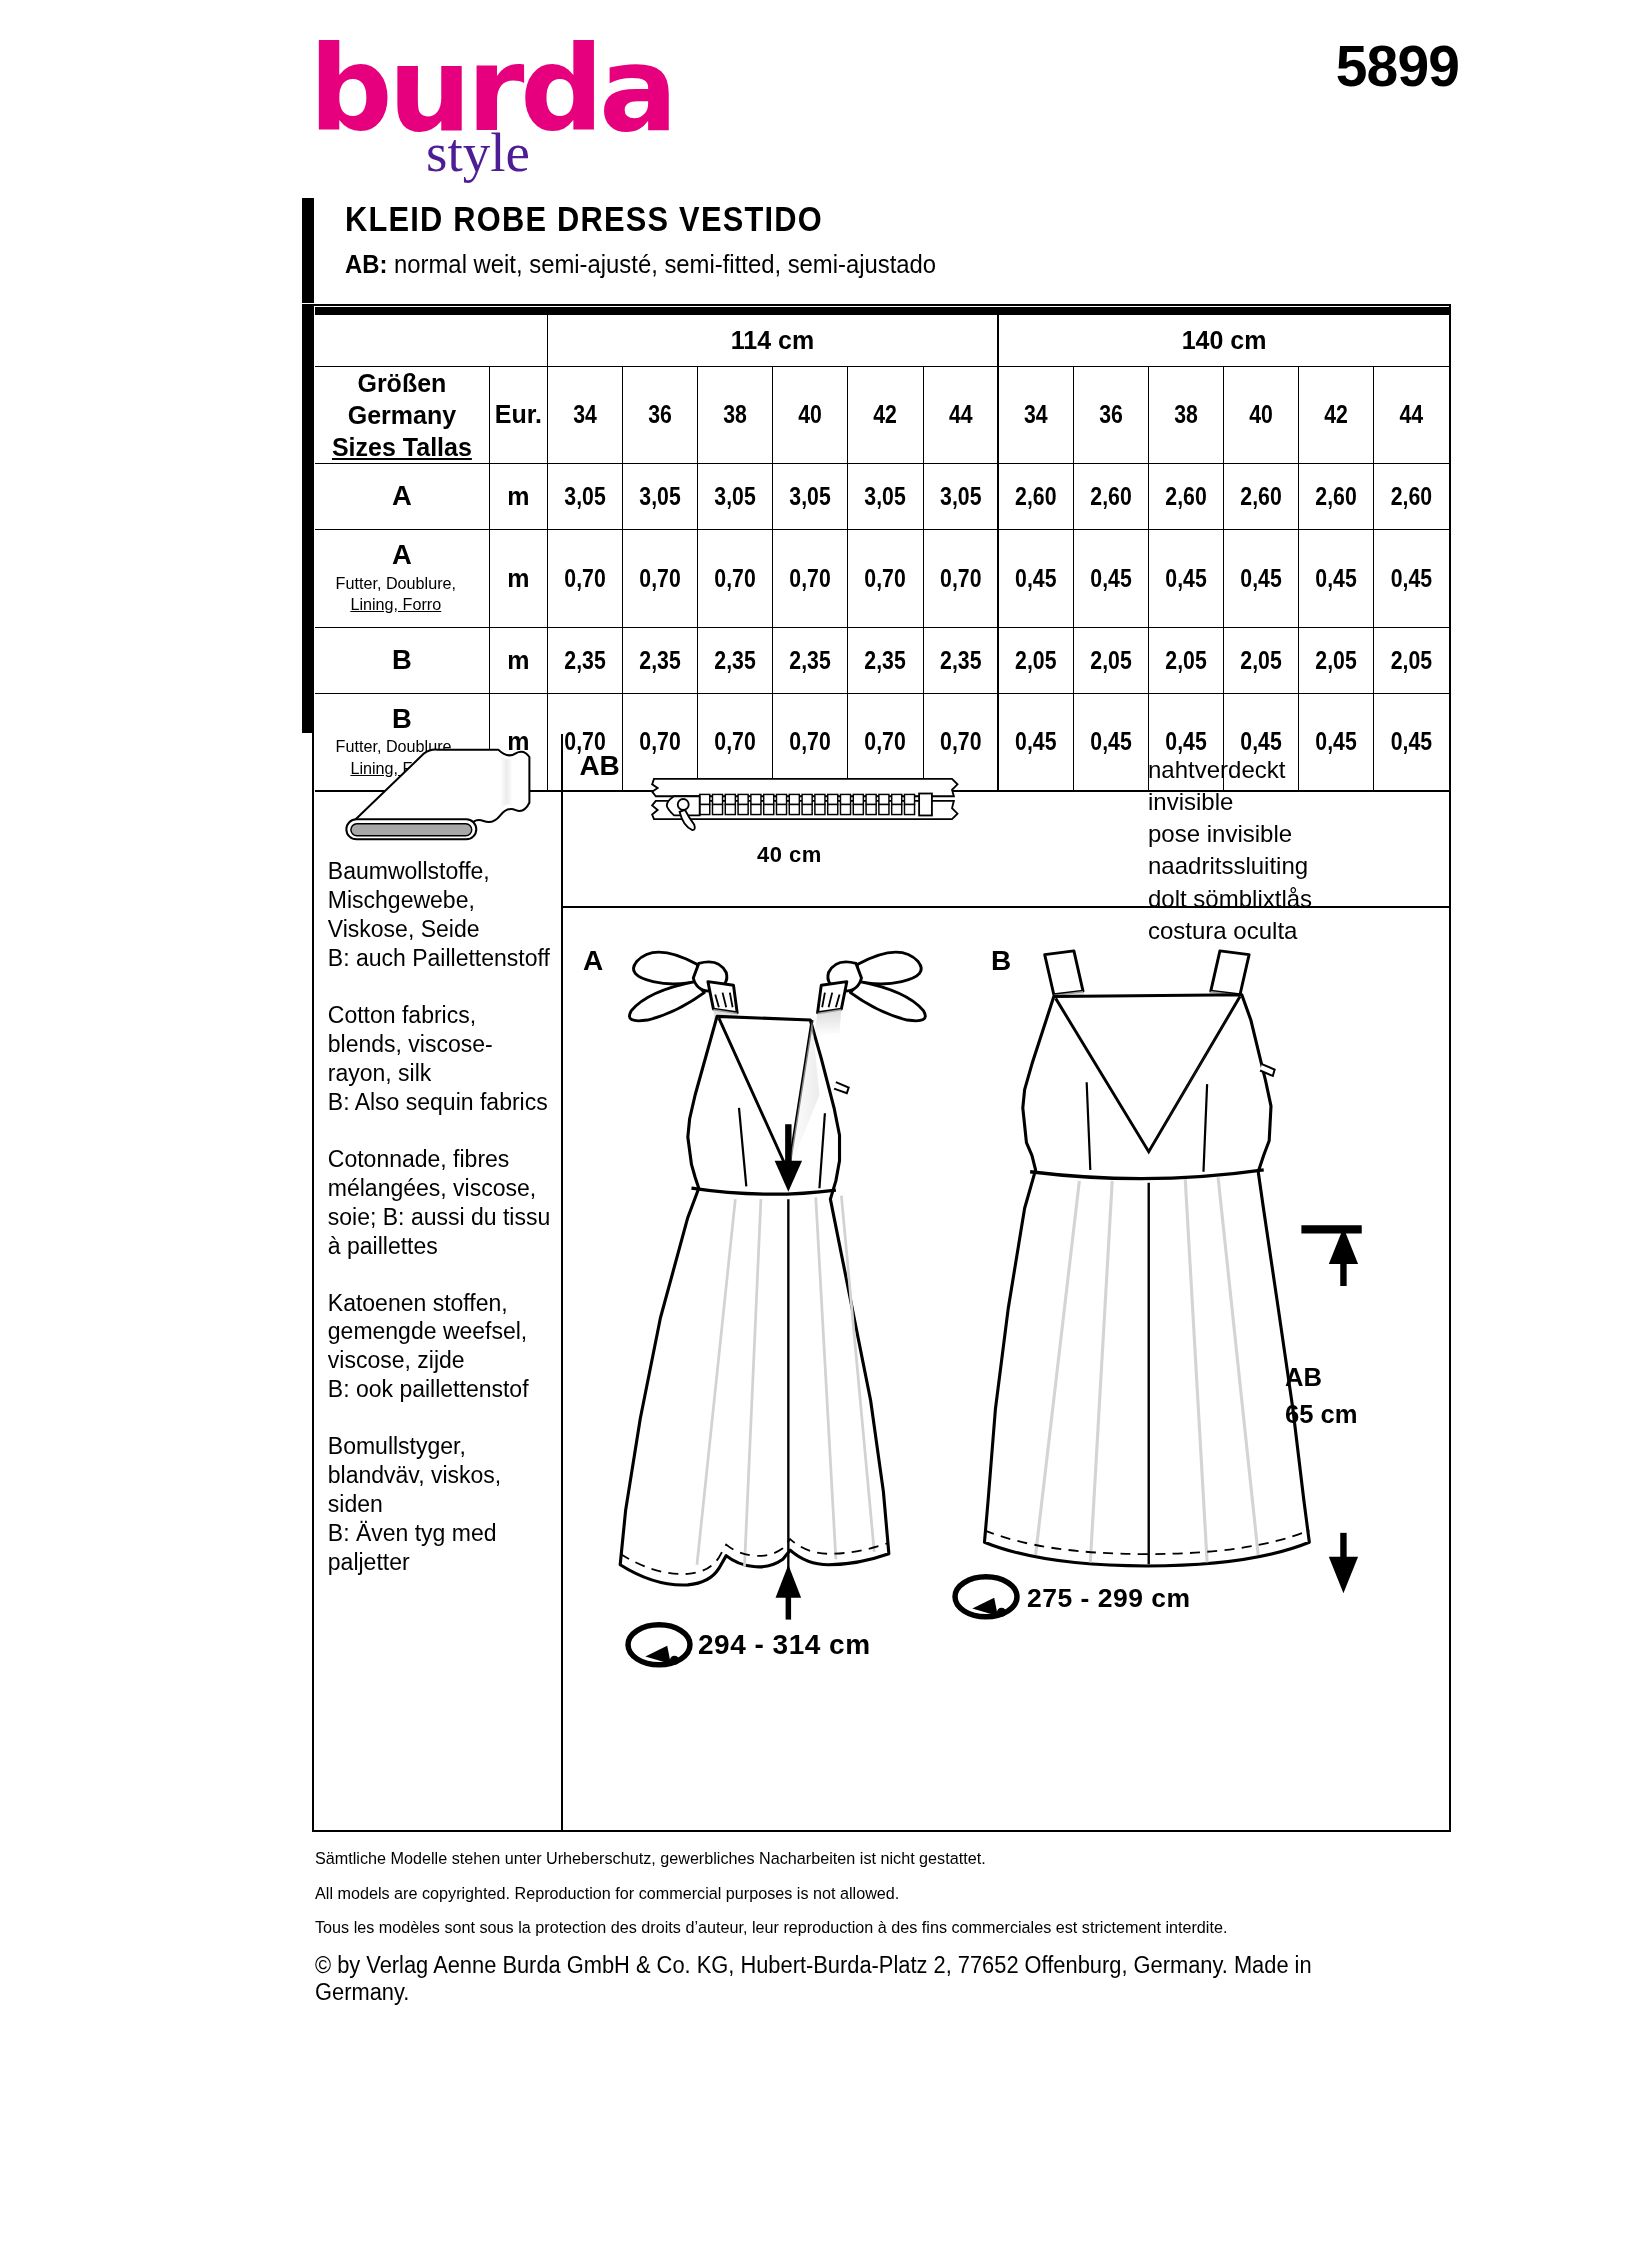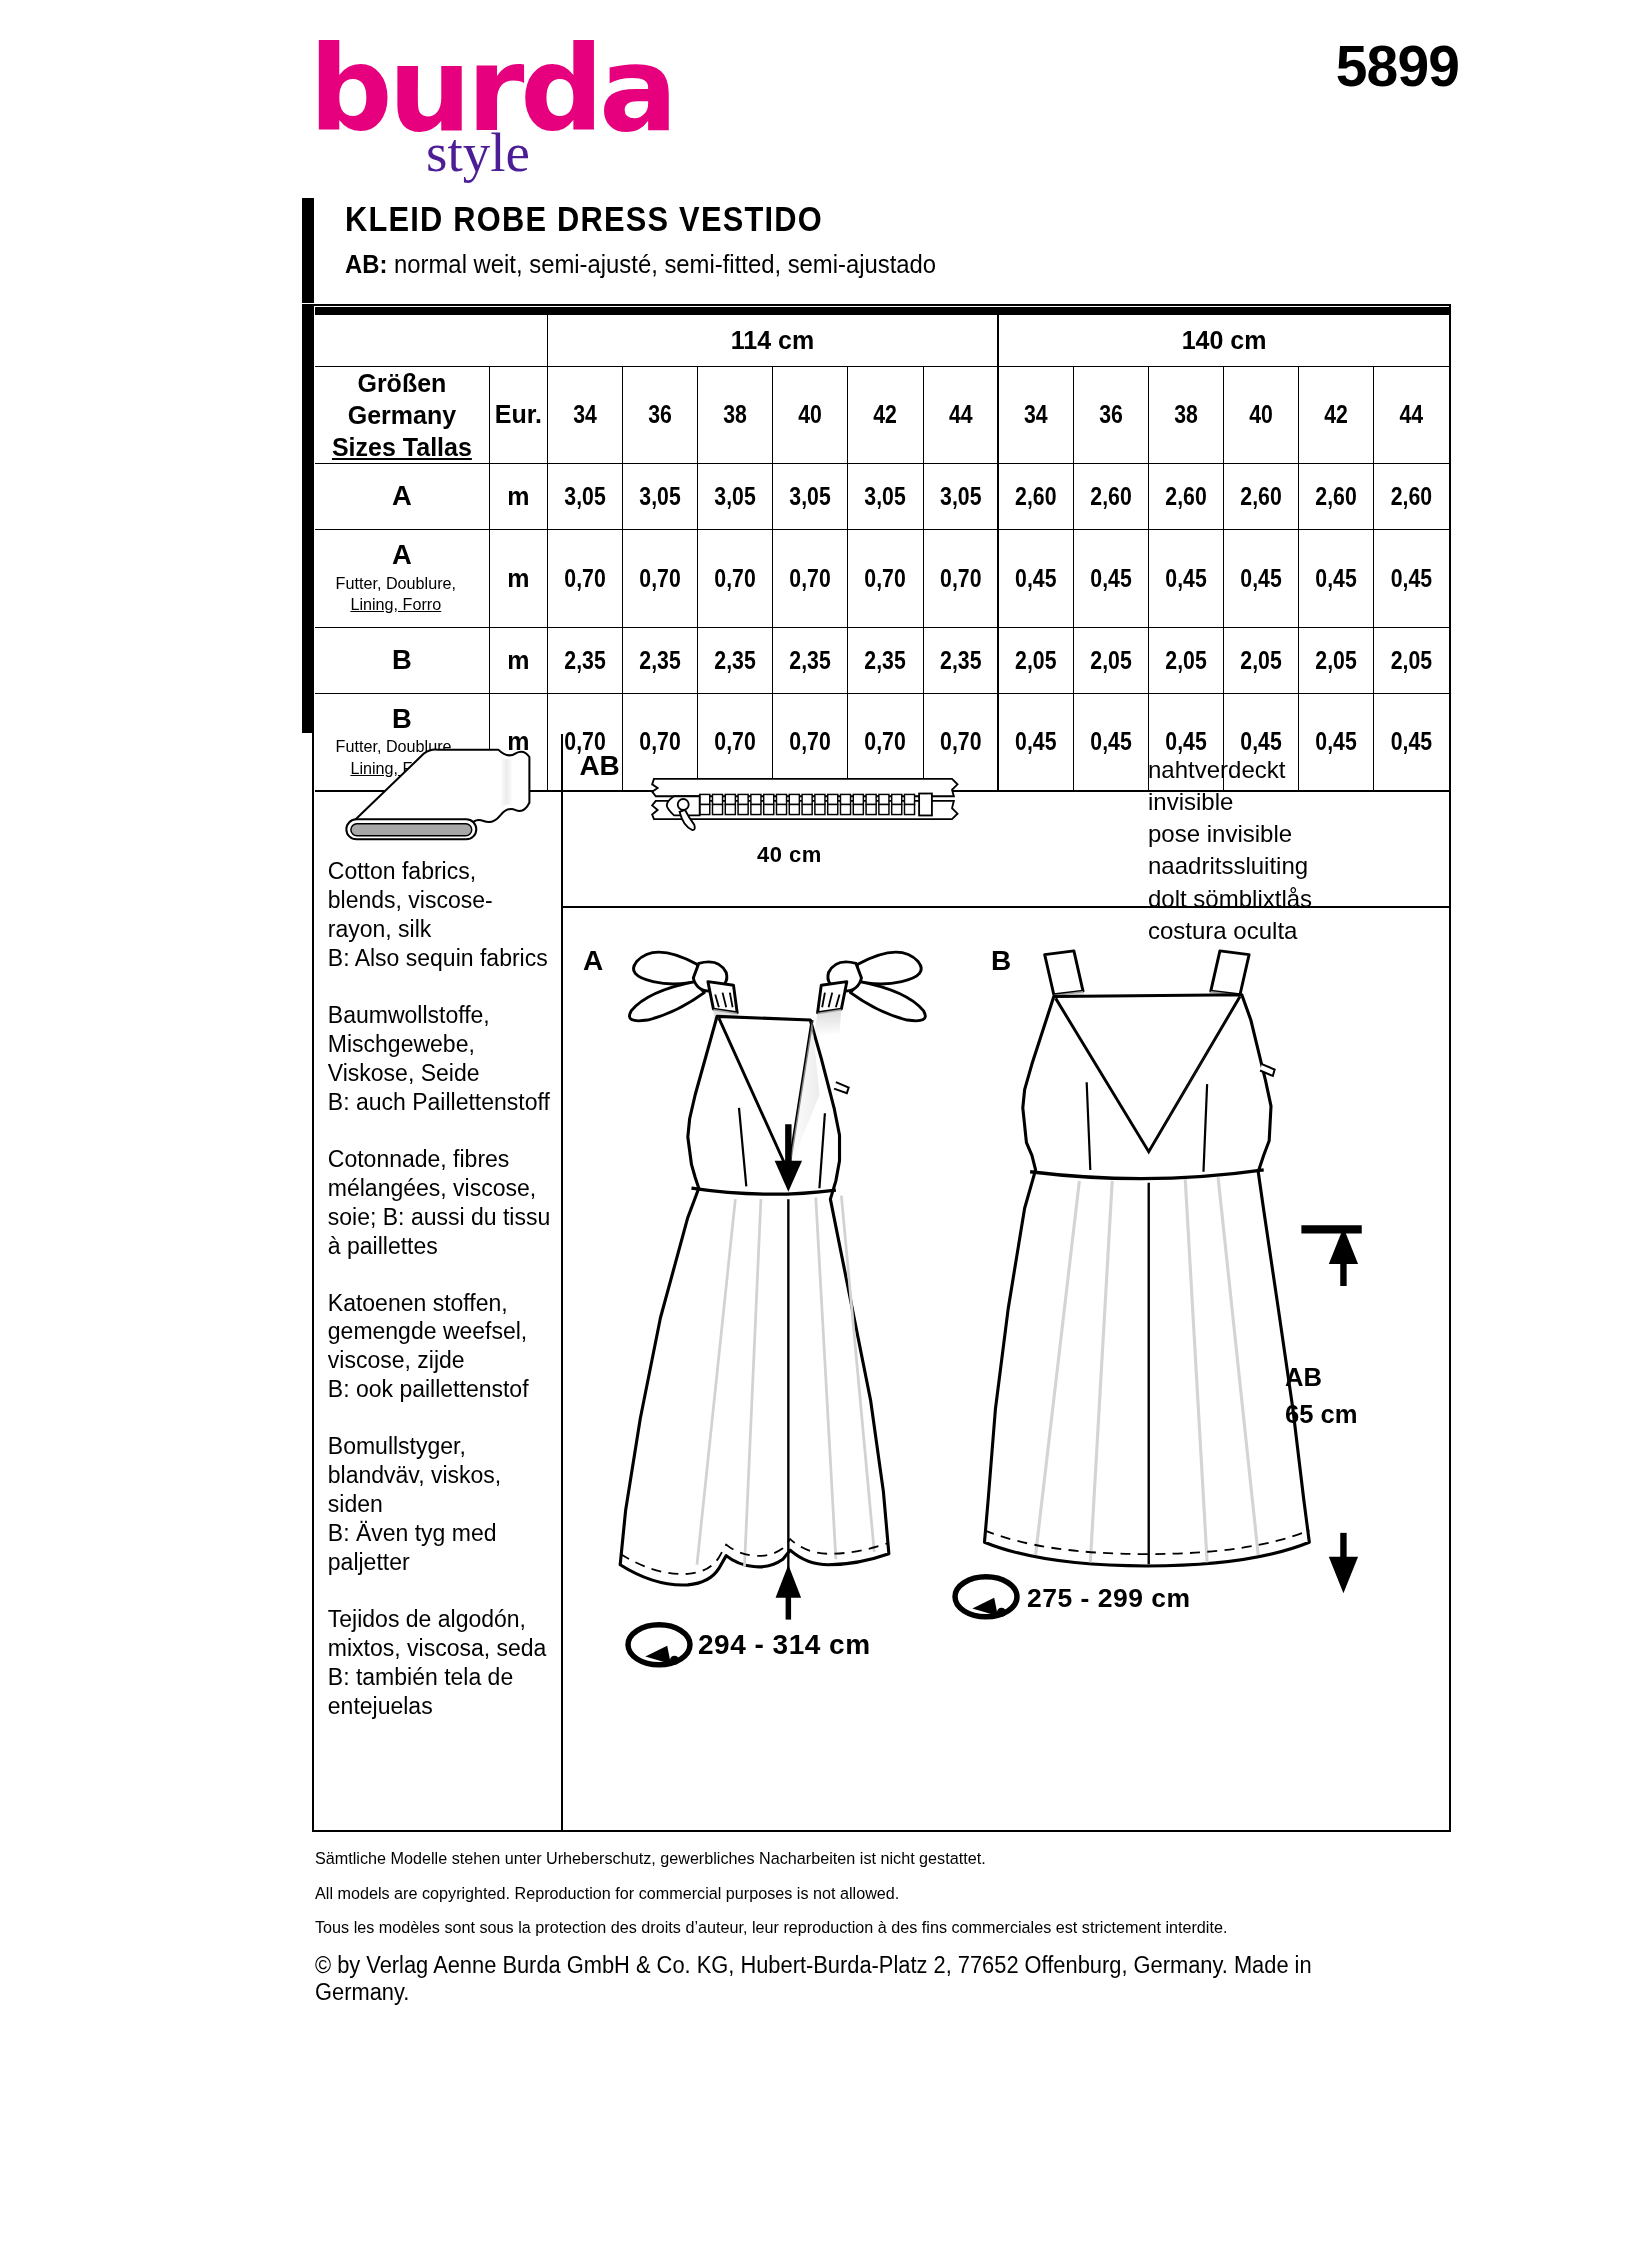--- a/index.html
+++ b/index.html
@@ -467,31 +467,29 @@
         </defs>
         <path d="M22 88 L105 8 Q112 3 120 4 L186 4 Q196 14 205 8 Q214 3 220 12
                  L220 62 Q214 74 205 70 Q196 66 188 76 Q180 86 170 82
                  Q160 78 155 88 L155 92 L22 92 Z" fill="#ffffff" stroke="#000" stroke-width="2.2" stroke-linejoin="round"></path>
         <path d="M188 10 Q196 18 202 12 L202 66 Q196 60 188 70 Z" fill="url(#sheen)" stroke="none"></path>
         <rect x="20" y="80" width="142" height="22" rx="11" fill="#ffffff" stroke="#000" stroke-width="2.2"></rect>
         <rect x="25" y="85" width="132" height="13" rx="6.5" fill="#a8a8a8" stroke="#000" stroke-width="1.6"></rect>
       </svg>
     </div>
     <div class="fabric-text">
+      <p style="white-space:pre-line">Baumwollstoffe, Mischgewebe, Viskose, Seide
+B: auch Paillettenstoff</p>
       <p style="white-space:pre-line">Cotton fabrics, blends, viscose-rayon, silk
 B: Also sequin fabrics</p>
-      <p style="white-space:pre-line">Baumwollstoffe, Mischgewebe, Viskose, Seide
-B: auch Paillettenstoff</p>
       <p>Cotonnade, fibres mélangées, viscose, soie; B: aussi du tissu à paillettes</p>
       <p style="white-space:pre-line">Katoenen stoffen, gemengde weefsel, viscose, zijde
 B: ook paillettenstof</p>
       <p style="white-space:pre-line">Bomullstyger, blandväv, viskos, siden
 B: Även tyg med paljetter</p>
-      <p style="white-space:pre-line">Tejidos de algodón, mixtos, viscosa, seda
-B: también tela de entejuelas</p>
     </div>
   </div>
 
   <div class="notions">
     <div class="notions-ab">AB</div>
     <div class="zip-wrap">
       <svg width="320" height="66" viewBox="0 0 350 72">
 
         <path d="M12 14 L10 20 L16 24 L10 28 L14 33 L340 33 L338 26 L344 20 L338 14 Z" fill="#fff" stroke="#000" stroke-width="2"></path>
 

